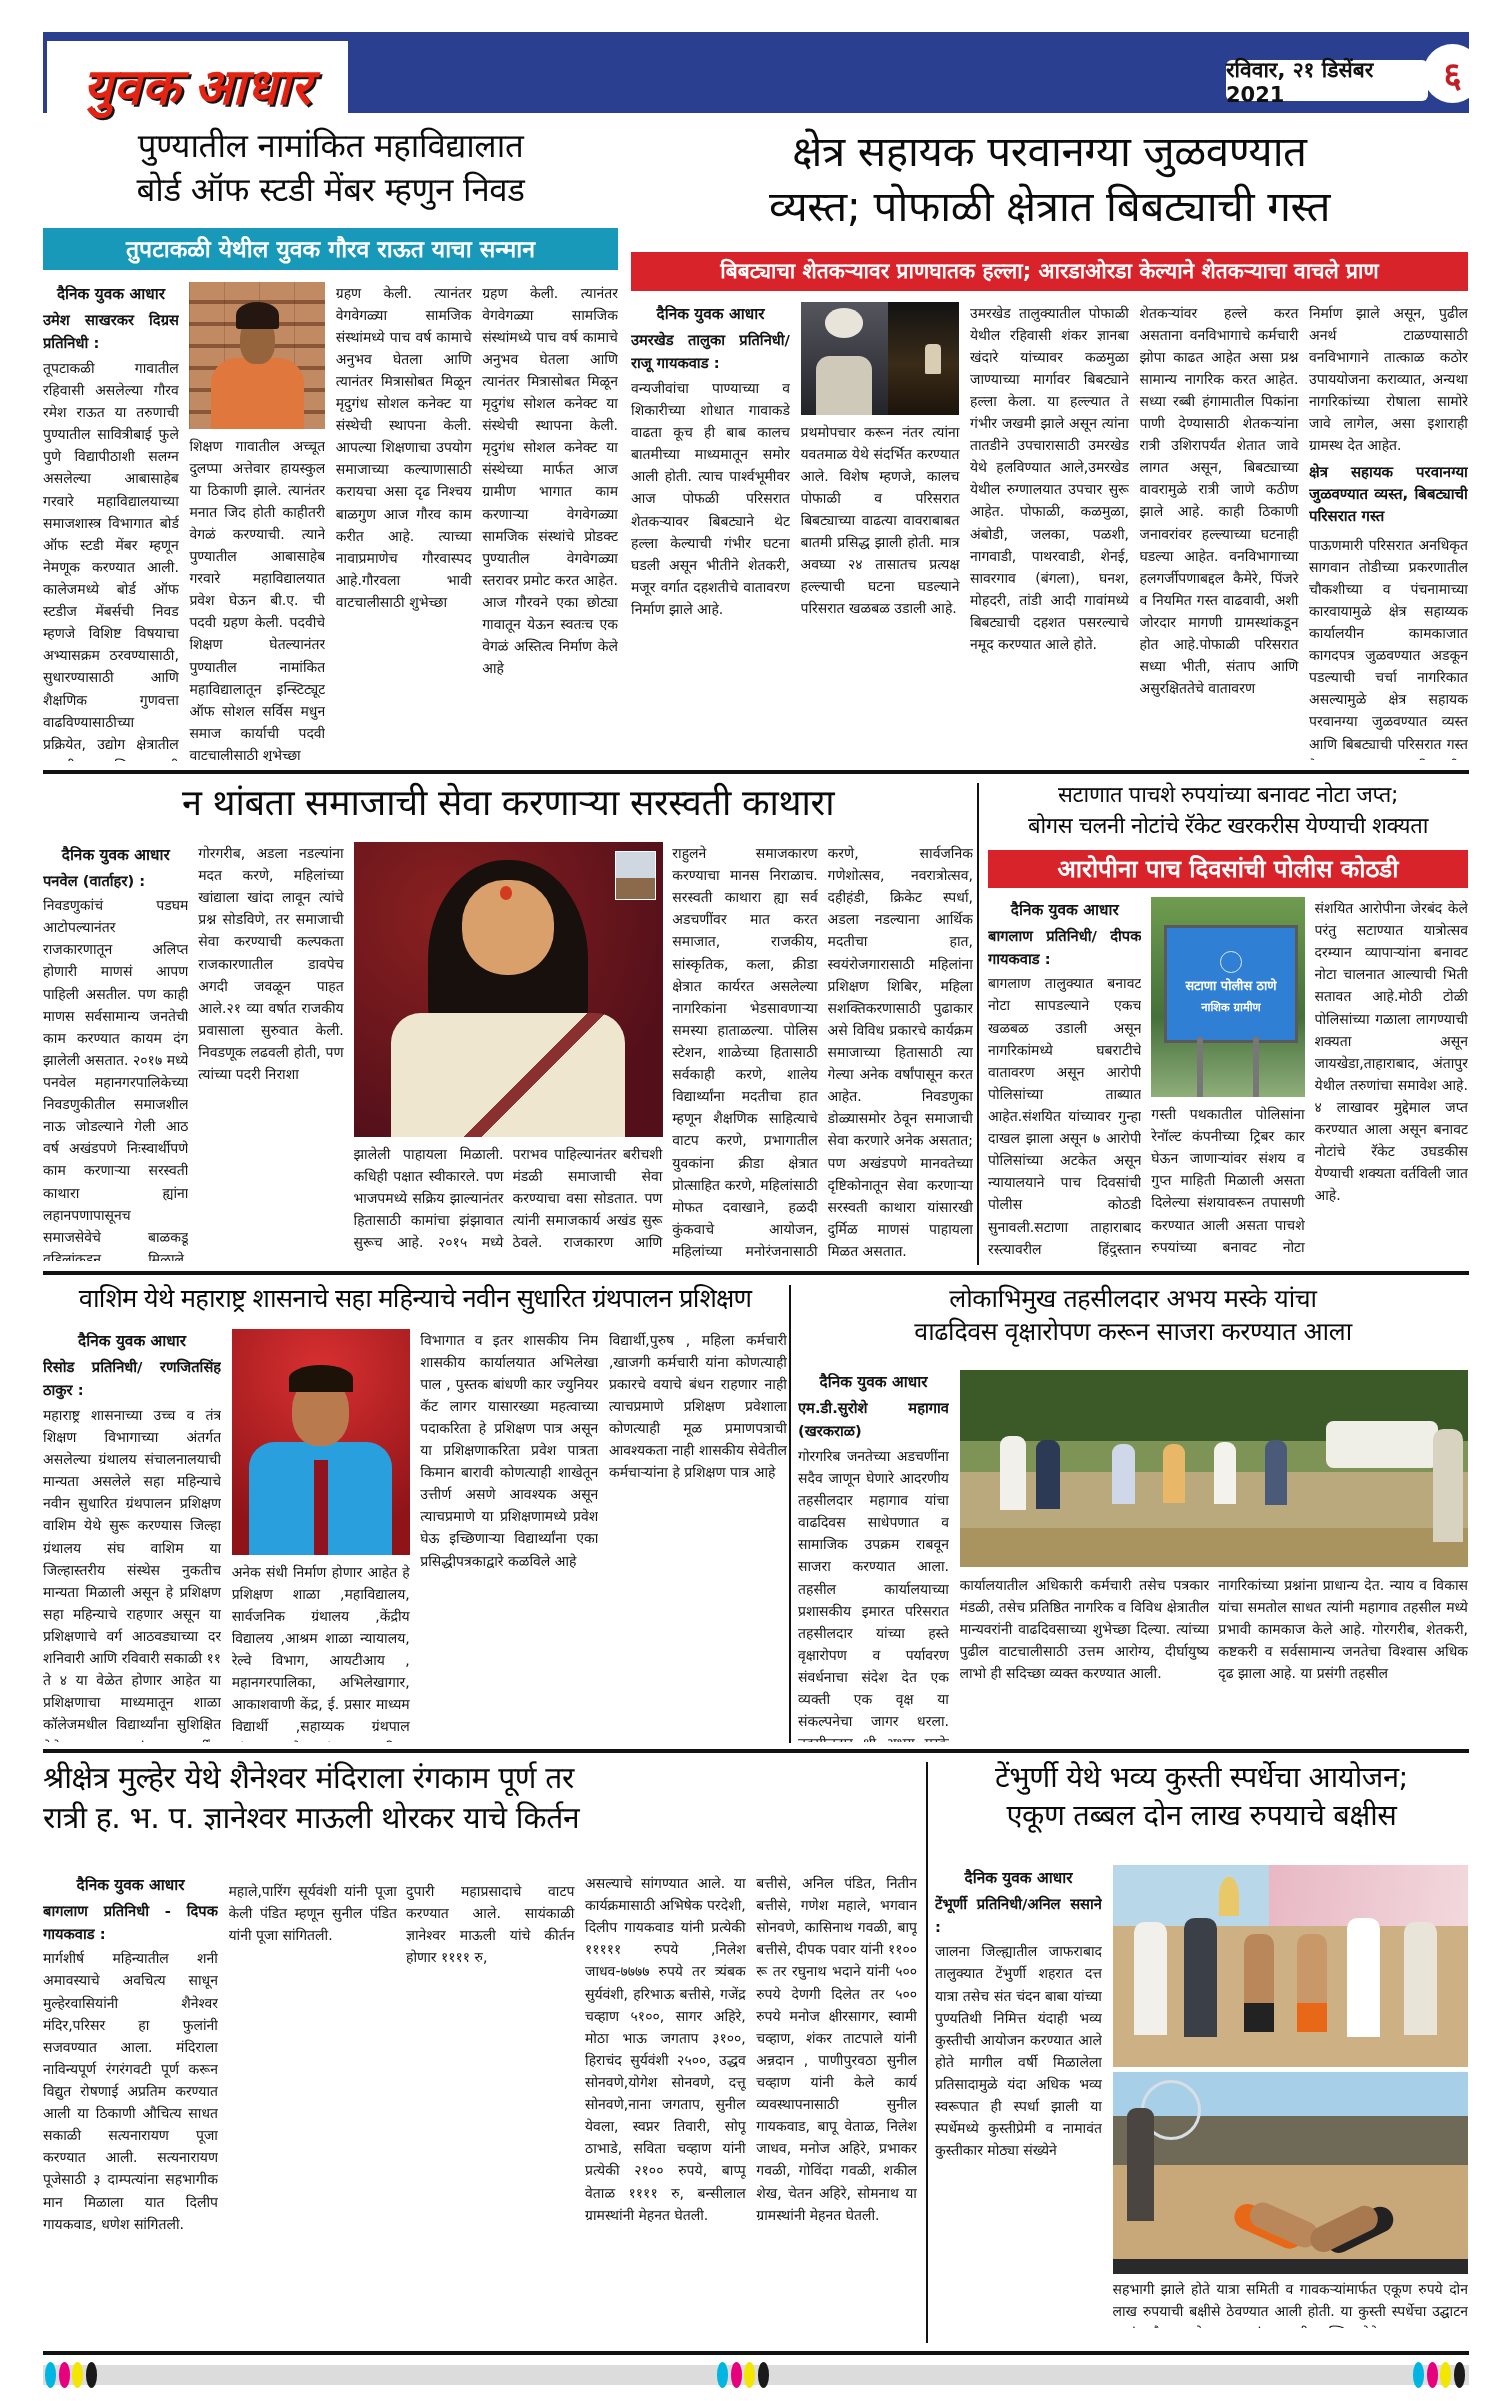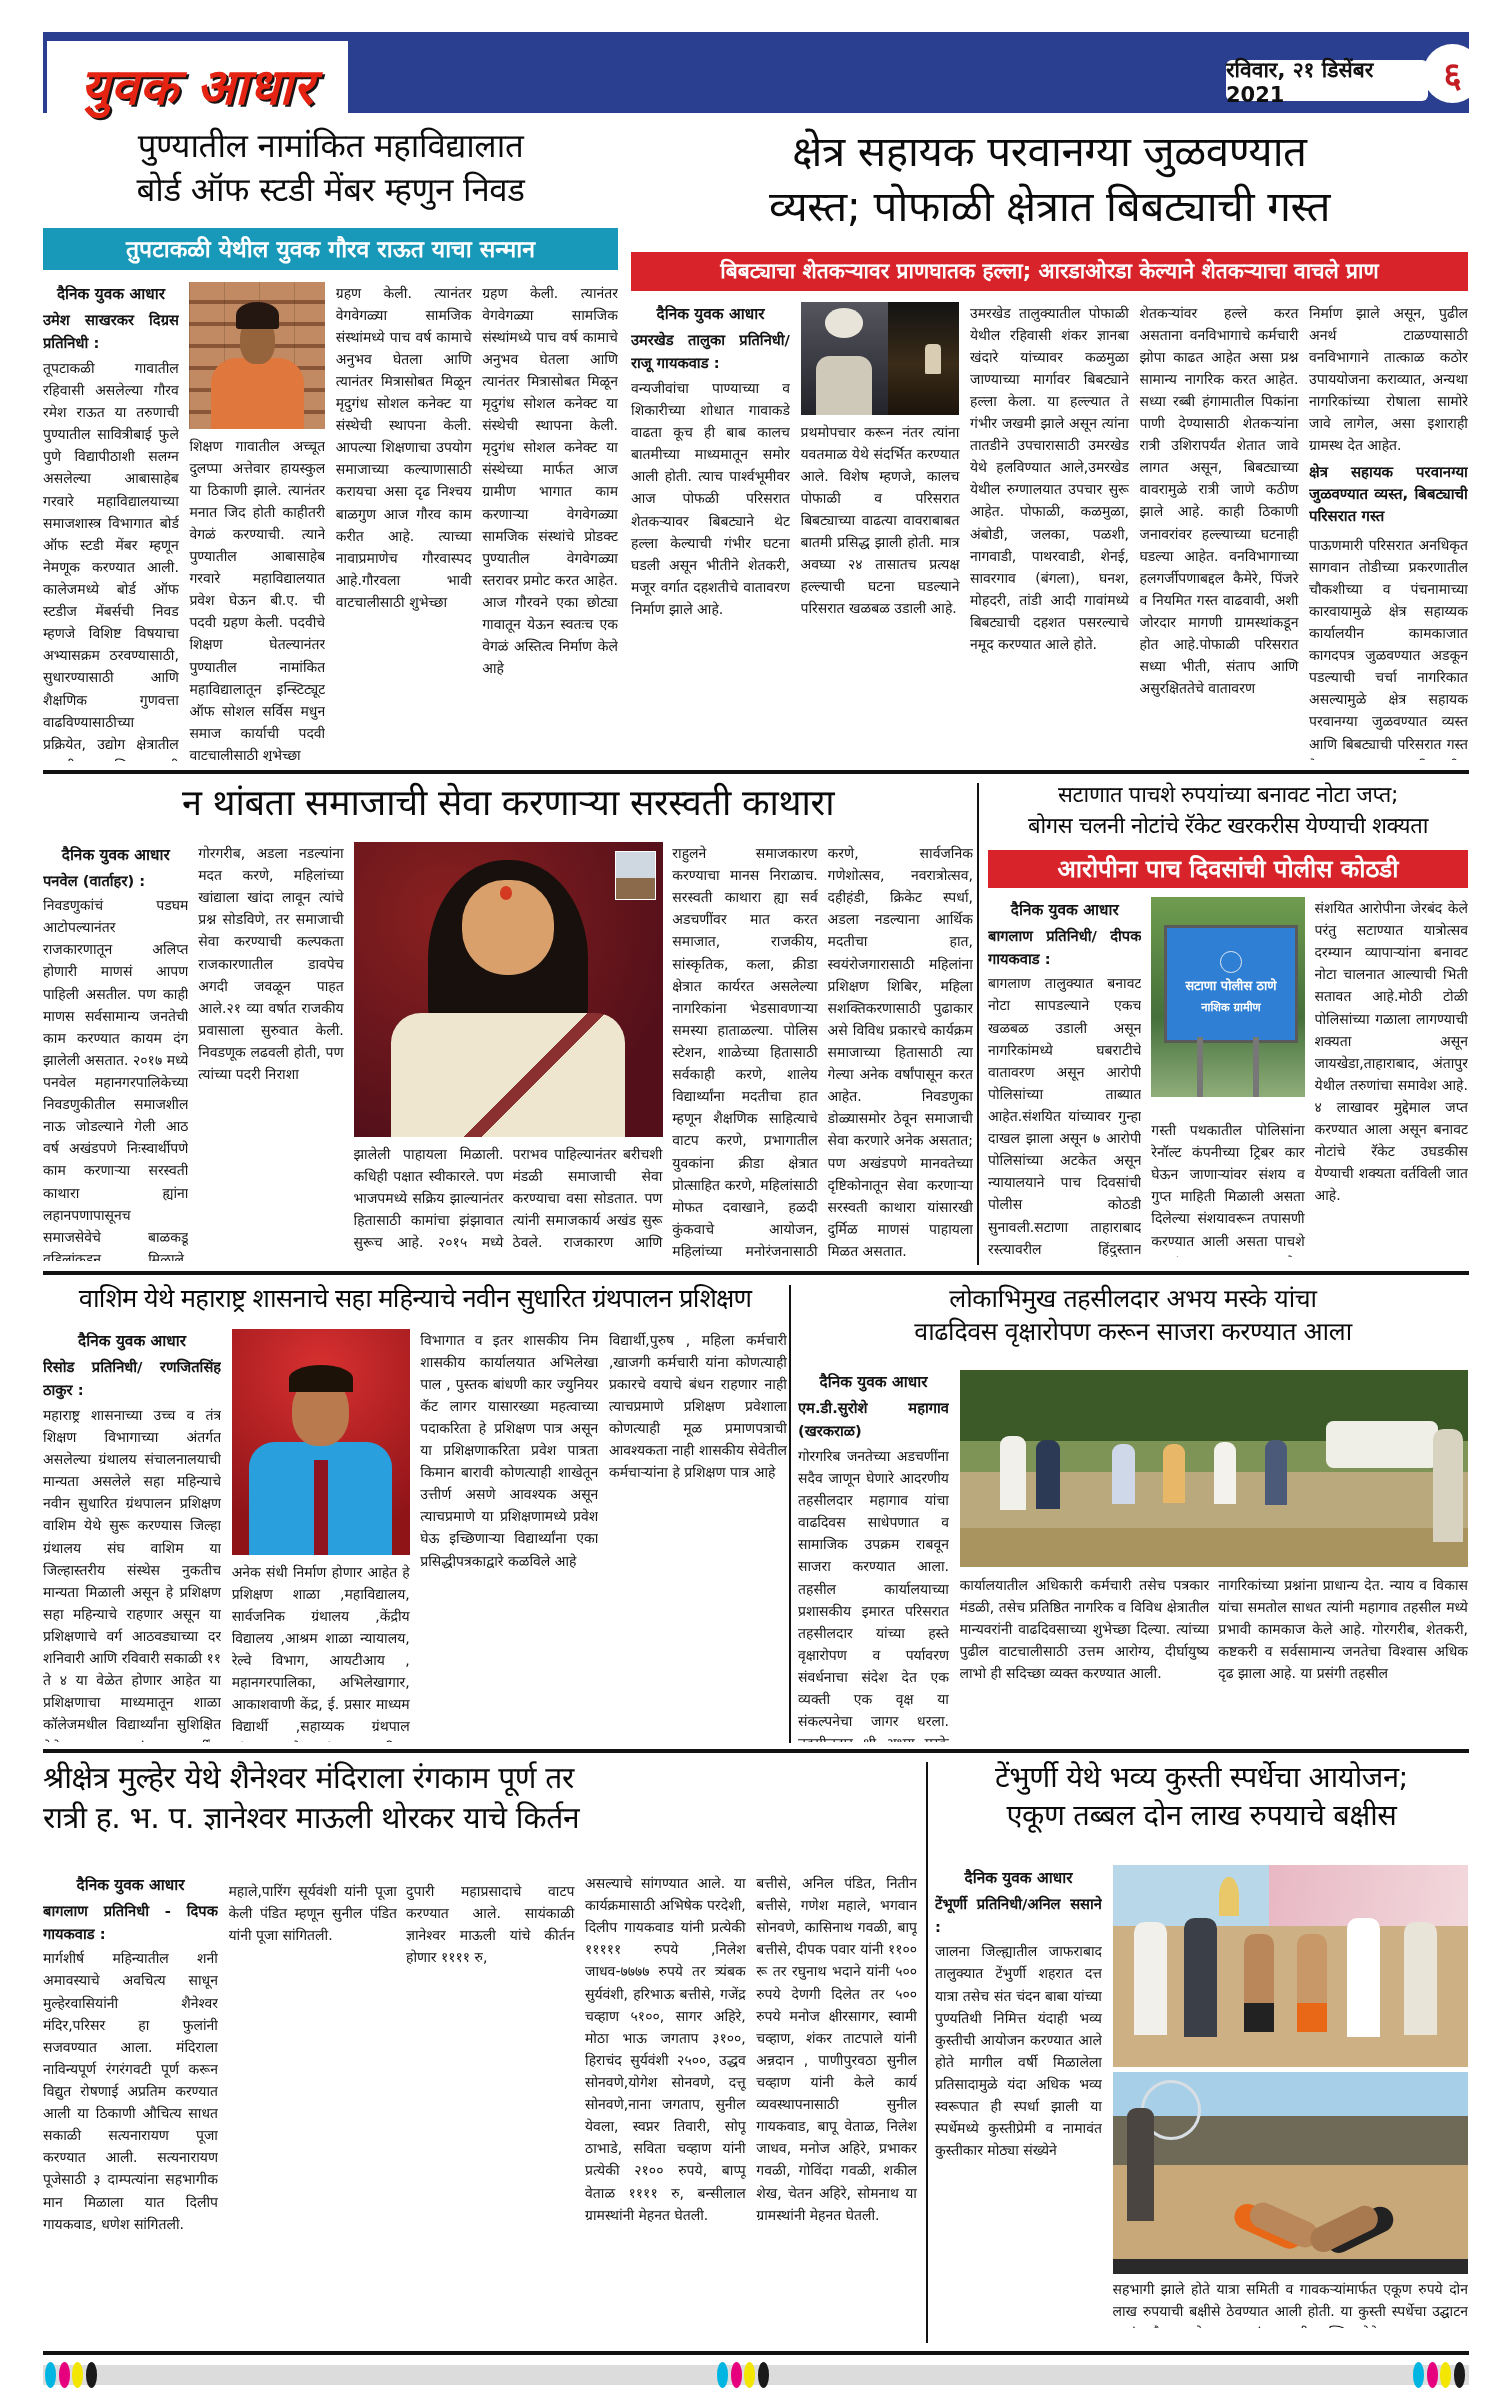--- a/index.html
+++ b/index.html
@@ -20,21 +20,21 @@
   .hrule{position:absolute;left:43px;width:1426px;height:3.8px;background:#121212;}
   .vrule{position:absolute;width:2.3px;background:#121212;}
   .subcols{display:flex;gap:9px;overflow:hidden;}
   .dot{width:11.3px;height:25.6px;border-radius:50%;}
 </style>
 </head>
 <body>
 
 <div class="abs" style="left:43px;top:32px;width:1426px;height:81px;background:#2a3f8f;"></div>
 
-<div class="abs" style="left:47px;top:41px;width:301px;height:87px;background:#fff;display:flex;align-items:center;justify-content:center;">
+<div class="abs" style="left:47px;top:41px;width:301px;height:87px;background:#fff;display:flex;align-items:center;justify-content:center;font-family:Liberation Serif, serif;">
   <span style="color:#e42313;font-size:50px;font-weight:800;font-style:italic;letter-spacing:0.8px;text-shadow:2.3px 2.3px 0 #151515;">युवक आधार</span>
 </div>
 
 <div class="abs" style="left:1226px;top:60px;width:202px;height:41px;background:#fff;border-radius:6px;display:flex;align-items:center;justify-content:center;">
   <span style="font-size:21px;font-weight:700;color:#111;">रविवार, २१ डिसेंबर 2021</span>
 </div>
 
 <div class="abs" style="left:1423px;top:44px;width:59px;height:59px;background:#fff;border-radius:50%;display:flex;align-items:center;justify-content:center;">
   <span style="font-size:35px;font-weight:800;color:#c41e25;">६</span>
 </div>
@@ -134,21 +134,21 @@
   <div class="hl" style="font-size:22px;height:65px;line-height:1.42;">सटाणात पाचशे रुपयांच्या बनावट नोटा जप्त;
 बोगस चलनी नोटांचे रॅकेट खरकरीस येण्याची शक्यता</div>
   <div class="bar redbar" style="margin-top:6px;height:38px;line-height:38px;font-size:24px;">आरोपीना पाच दिवसांची पोलीस कोठडी</div>
   <div class="cols" style="margin-top:9px;gap:9.8px;height:360px;">
     <div class="c">
       <div class="by1">दैनिक युवक आधार</div>
       <div class="by2">बागलाण प्रतिनिधी/ दीपक गायकवाड :</div>
       <span>बागलाण तालुक्यात बनावट नोटा सापडल्याने एकच खळबळ उडाली असून नागरिकांमध्ये घबराटीचे वातावरण असून आरोपी पोलिसांच्या ताब्यात आहेत.संशयित यांच्यावर गुन्हा दाखल झाला असून ७ आरोपी पोलिसांच्या अटकेत असून न्यायालयाने पाच दिवसांची पोलीस कोठडी सुनावली.सटाणा ताहाराबाद रस्त्यावरील हिंदुस्तान पेट्रोलियमच्या जवळ रात्री सटाणा पोलिस अधिकाऱ्यांनी</span>
     </div>
     <div class="c">
-      <div class="ph" style="width:100%;height:200px;margin-bottom:22px;background:linear-gradient(180deg,#6f9c4f,#45703a 60%,#8fae7a);">
+      <div class="ph" style="width:100%;height:200px;margin-bottom:6px;background:linear-gradient(180deg,#6f9c4f,#45703a 60%,#8fae7a);">
         <div style="position:absolute;top:14%;left:8%;width:84%;height:56%;background:#2f7fd4;border:3.8px solid #5a5a5a;display:flex;flex-direction:column;align-items:center;justify-content:center;gap:3px;">
           <div style="width:19.6px;height:19.6px;border:1.5px solid #dfe8f2;border-radius:50%;"></div>
           <span style="color:#fff;font-weight:700;font-size:12.8px;">सटाणा पोलीस ठाणे</span>
           <span style="color:#fff;font-weight:700;font-size:11.3px;">नाशिक ग्रामीण</span>
         </div>
         <div style="position:absolute;bottom:0;left:30%;width:6px;height:30%;background:#777;"></div>
         <div style="position:absolute;bottom:0;left:66%;width:6px;height:30%;background:#777;"></div>
       </div>
       <span>गस्ती पथकातील पोलिसांना रेनॉल्ट कंपनीच्या ट्रिबर कार घेऊन जाणाऱ्यांवर संशय व गुप्त माहिती मिळाली असता दिलेल्या संशयावरून तपासणी करण्यात आली असता पाचशे रुपयांच्या बनावट नोटा सापडल्या. या कार्यवाहीमुळे पोलीस दलाचे सर्वत्र कौतुक करण्यात येत आहे.</span>
     </div>

